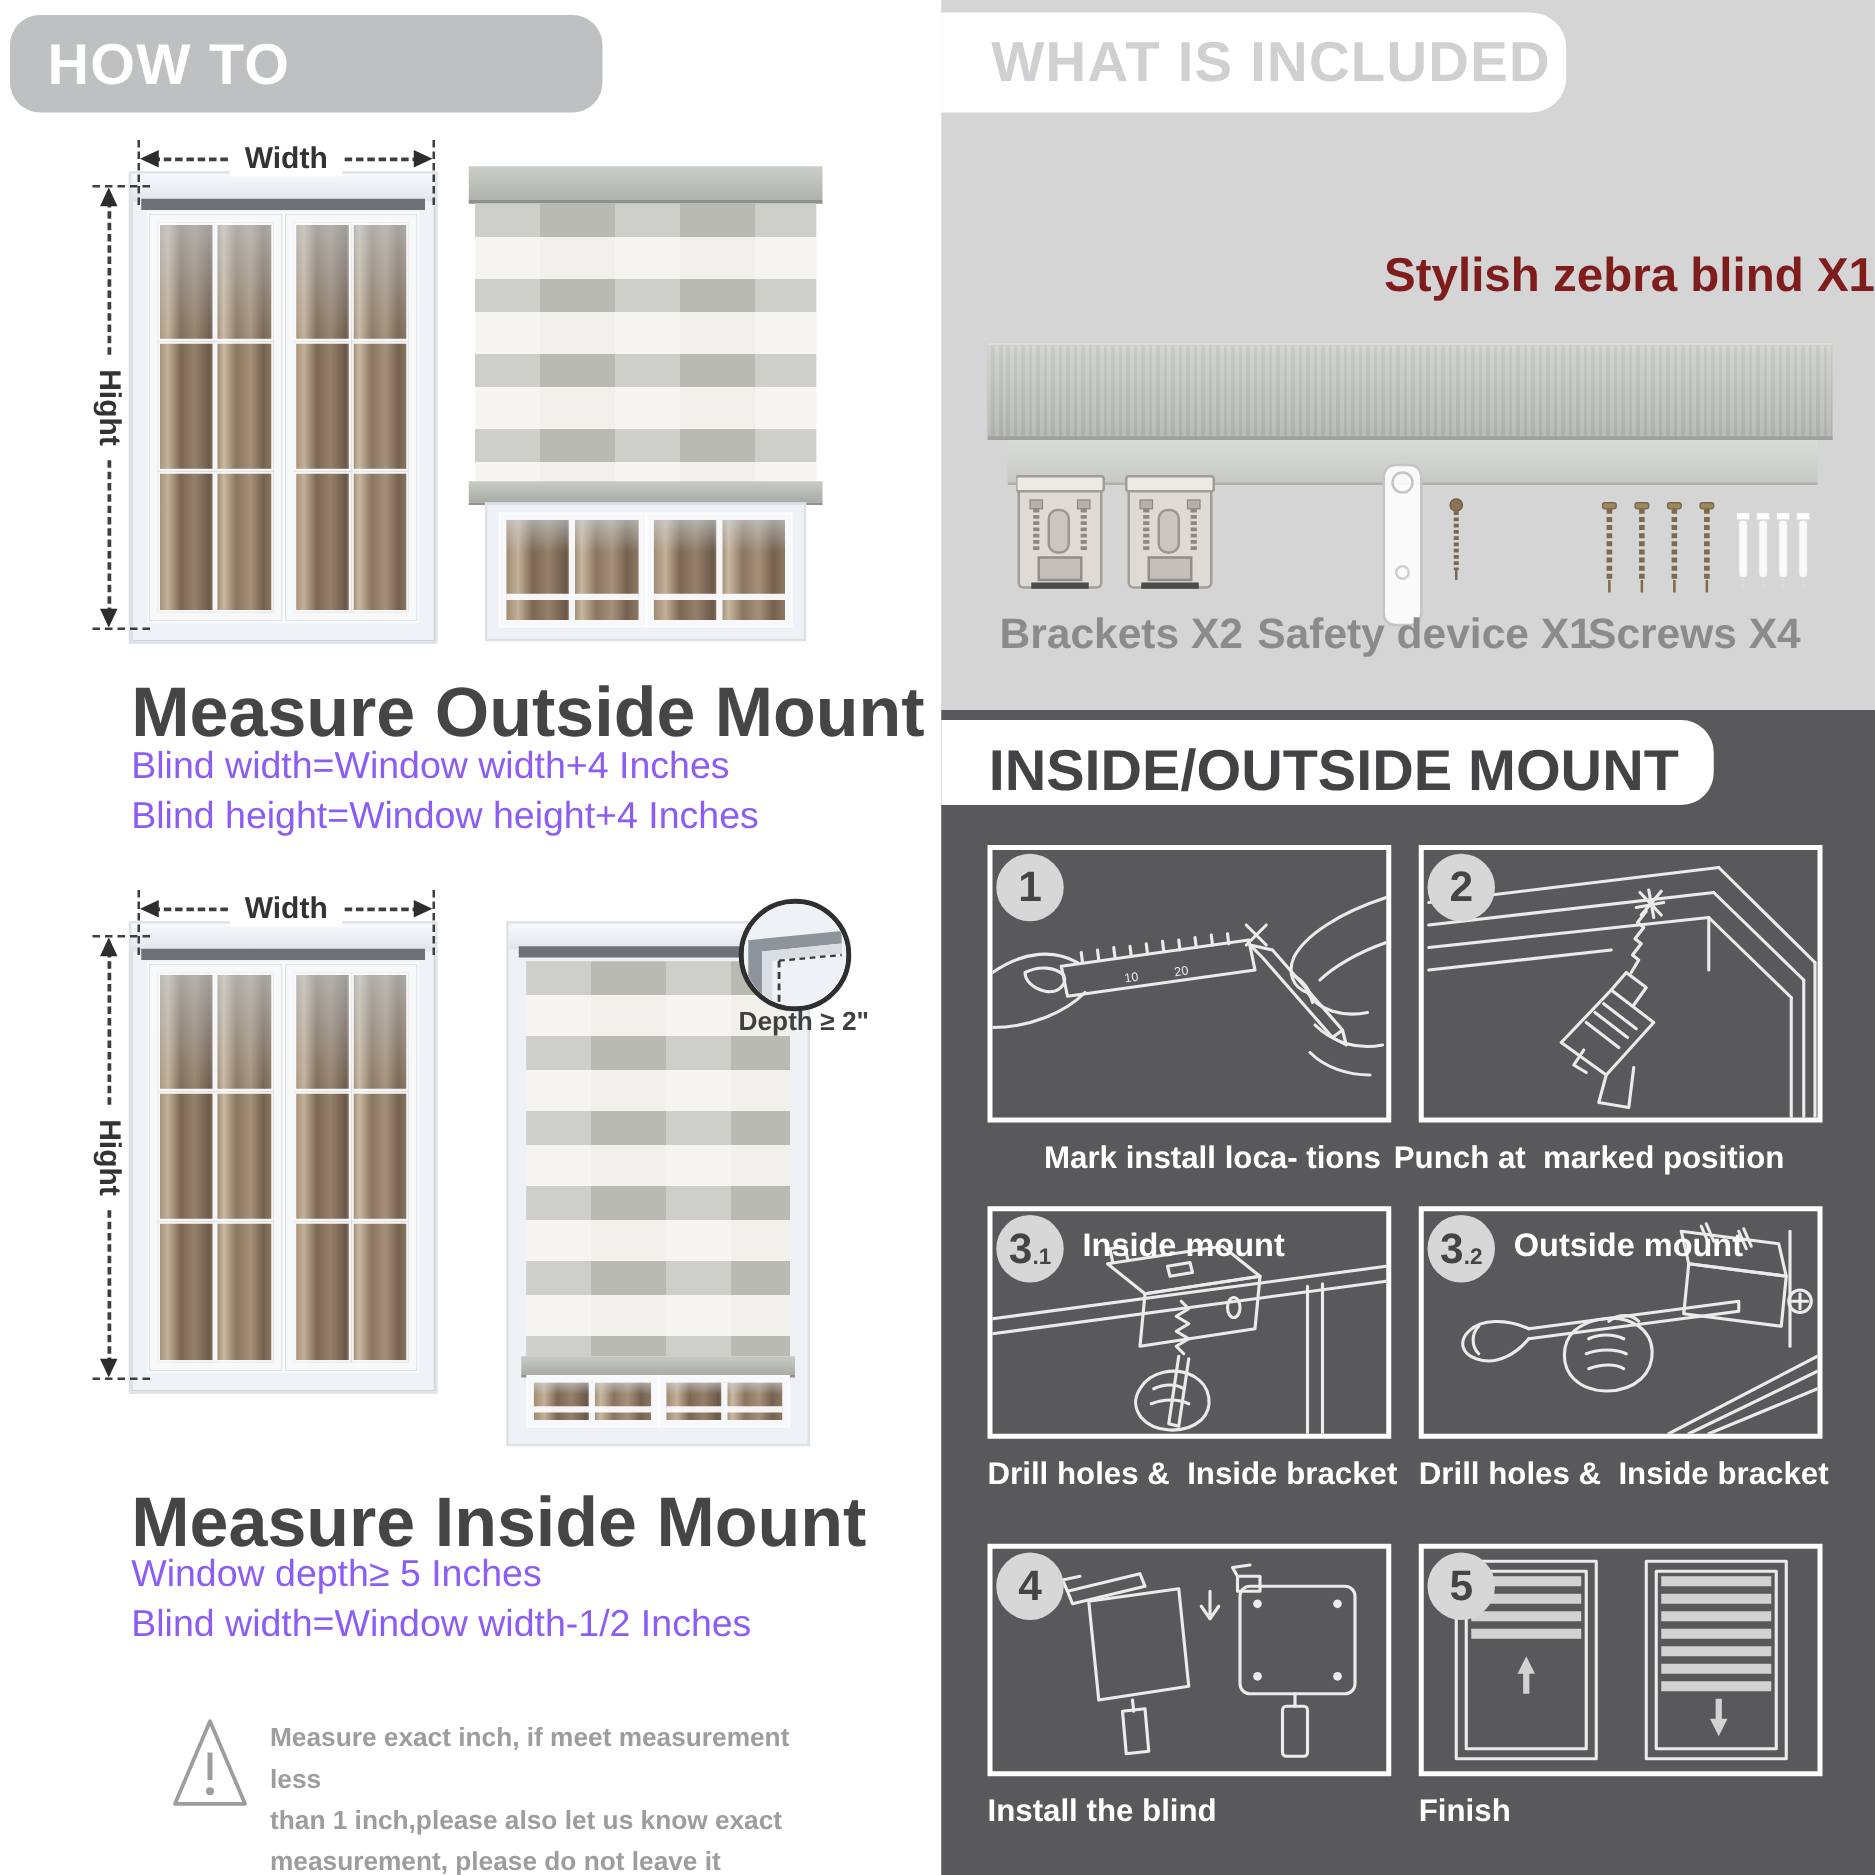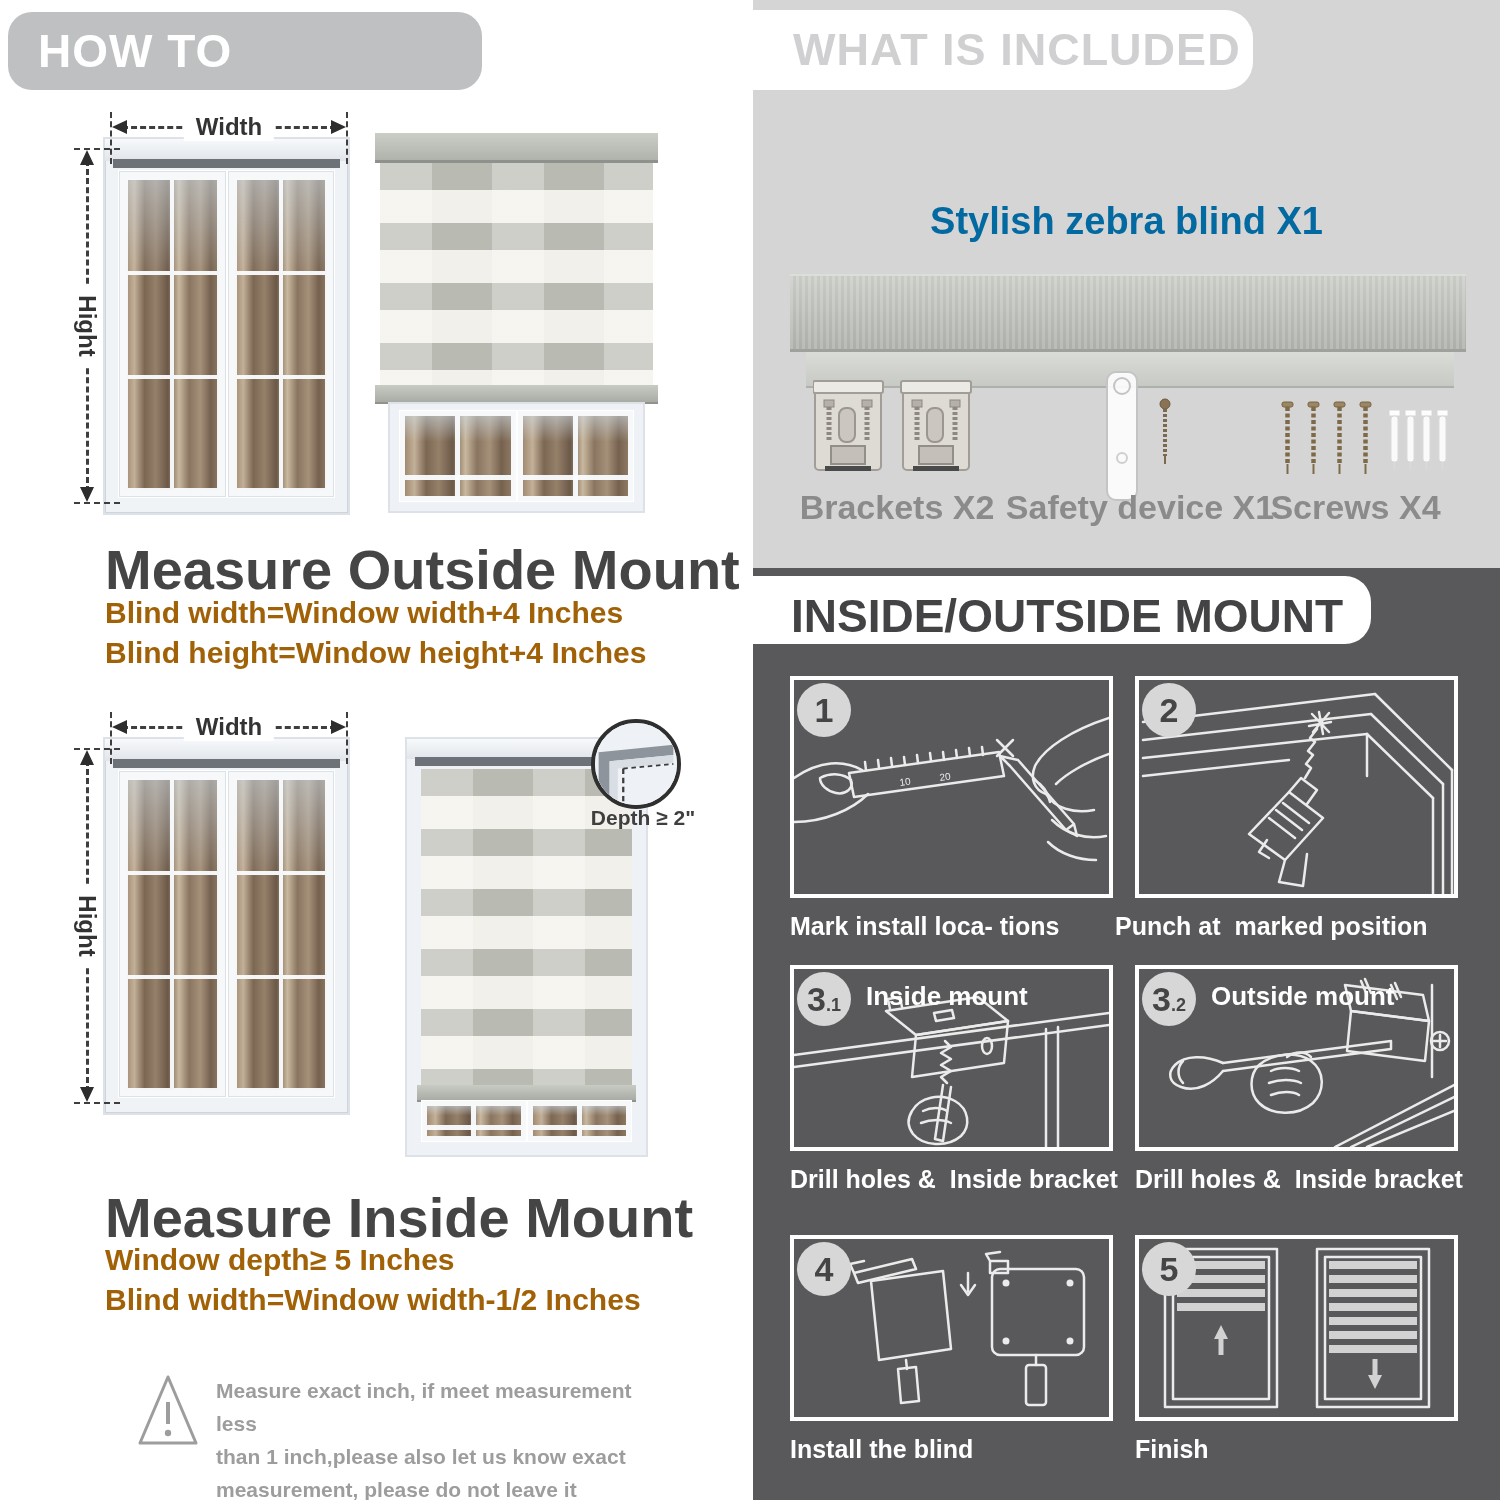--- a/index.html
+++ b/index.html
@@ -56,27 +56,27 @@
   
   .iblind{position:absolute;left:405px;top:737px;width:243px;height:420px;background:#eef1f5;border:2px solid #dde2e8;box-sizing:border-box;}
   .iblind .head{position:absolute;top:0;left:0;right:0;height:20px;background:linear-gradient(#f7f9fb,#e1e5ea);}
   .iblind .headbar{position:absolute;top:18px;left:8px;right:8px;height:9px;background:#6d7278;}
   .iblind .fabric{position:absolute;top:30px;left:14px;right:14px;height:316px;}
   .iblind .rail{position:absolute;left:10px;right:10px;top:346px;height:15px;background:linear-gradient(#c8cac4,#a9aba5);border-bottom:2px solid #90928d;}
   .iblind .glassarea{position:absolute;left:14px;right:14px;top:361px;bottom:13px;background:#fff;display:flex;}
   .mag{position:absolute;left:591px;top:719px;width:90px;height:90px;border-radius:50%;border:4px solid #2f2f2f;background:#fff;overflow:hidden;box-sizing:border-box;}
   .depthlbl{position:absolute;left:588px;top:806px;width:110px;text-align:center;font-size:21px;font-weight:bold;color:#3f3f3f;}
   .sec-title{position:absolute;left:105px;font-size:56px;font-weight:bold;color:#454545;}
-  .sec-line{position:absolute;left:105px;font-size:30px;font-weight:bold;color:#a16207;}
+  .sec-line{position:absolute;left:105px;font-size:30px;font-weight:normal;color:#8b5cf6;}
   .warn-text{position:absolute;left:216px;top:1374px;width:460px;font-size:21px;font-weight:bold;color:#9d9d9d;line-height:33px;}
   
   .inc{position:absolute;left:753px;top:0;width:747px;height:568px;background:#d5d5d6;}
   .inc-hdr{position:absolute;left:0;top:10px;width:500px;height:80px;background:#fff;border-radius:0 28px 28px 0;
     color:#d0d0d2;font-size:45px;font-weight:bold;line-height:80px;padding-left:40px;box-sizing:border-box;letter-spacing:1px;}
-  .inc-name{position:absolute;left:0;right:0;top:200px;text-align:center;font-size:38px;font-weight:bold;color:#0369a1;}
+  .inc-name{position:absolute;left:0;right:0;top:200px;text-align:right;font-size:38px;font-weight:bold;color:#7f1d1d;}
   .rail-main{position:absolute;left:37px;right:34px;top:274px;height:78px;
     background:
       repeating-linear-gradient(90deg, rgba(255,255,255,.10) 0 3px, rgba(0,0,0,.03) 3px 6px),
       linear-gradient(180deg,#cfd1cc 0%,#c2c4bf 45%,#b1b3ae 100%);
     box-shadow:inset 0 2px 0 #dcdeda, inset 0 -3px 0 #9fa19c;}
   .rail-sub{position:absolute;left:53px;right:46px;top:352px;height:36px;
     background:linear-gradient(180deg,#dadcd7,#c6c8c3);box-shadow:inset 0 -2px 0 #aeb0ab;}
   .hw{position:absolute;}
   .inc-lbl{position:absolute;top:488px;font-size:34px;font-weight:bold;color:#8b8b8b;text-align:center;}
   
@@ -477,21 +477,21 @@
           <rect x="190" y="50" width="88" height="8"></rect>
             <rect x="190" y="64" width="88" height="8"></rect>
           <rect x="190" y="78" width="88" height="8"></rect>
             <rect x="190" y="92" width="88" height="8"></rect>
           <rect x="190" y="106" width="88" height="8"></rect>
           <polygon points="236,150 229,136 233.5,136 233.5,120 238.5,120 238.5,136 243,136"></polygon>
         </g>
       </svg>
     </div>
 
-    <div class="caption" style="left:37px;top:344px;">Mark install loca- tions</div>
+    <div class="caption" style="left:37px;top:344px;text-align:center;">Mark install loca- tions</div>
     <div class="caption" style="left:362px;top:344px;">Punch at  marked position</div>
     <div class="caption" style="left:37px;top:597px;">Drill holes &amp;  Inside bracket</div>
     <div class="caption" style="left:382px;top:597px;">Drill holes &amp;  Inside bracket</div>
     <div class="caption" style="left:382px;top:867px;">Finish</div>
     <div class="caption" style="left:37px;top:867px;">Install the blind</div>
   </div>
 
 </div>
 
 </body></html>

